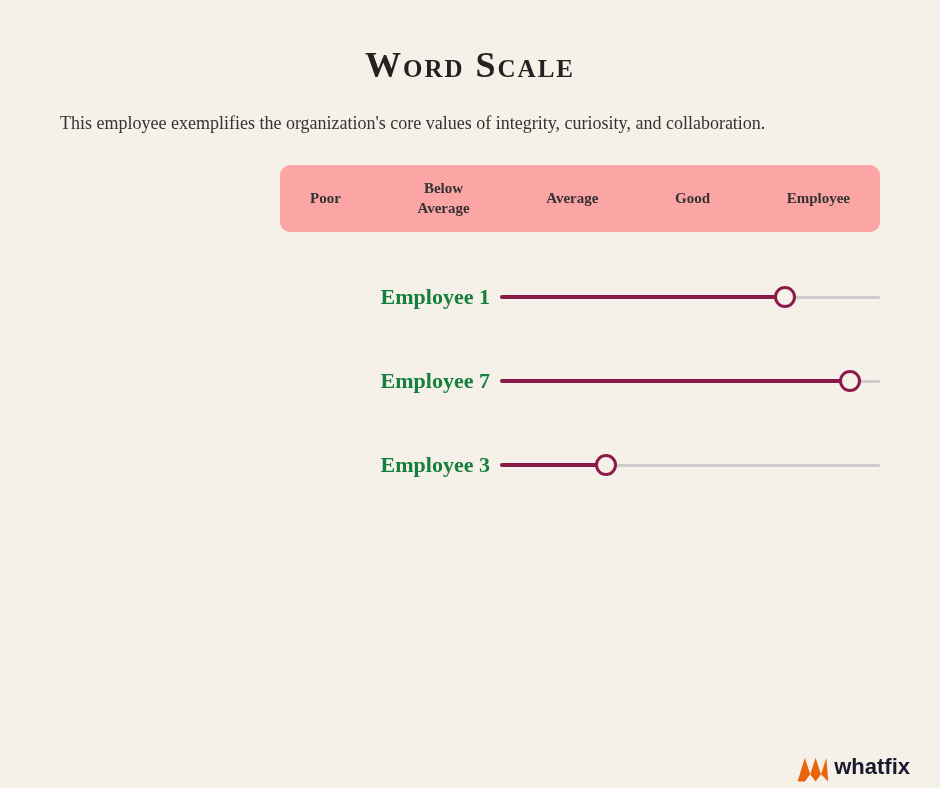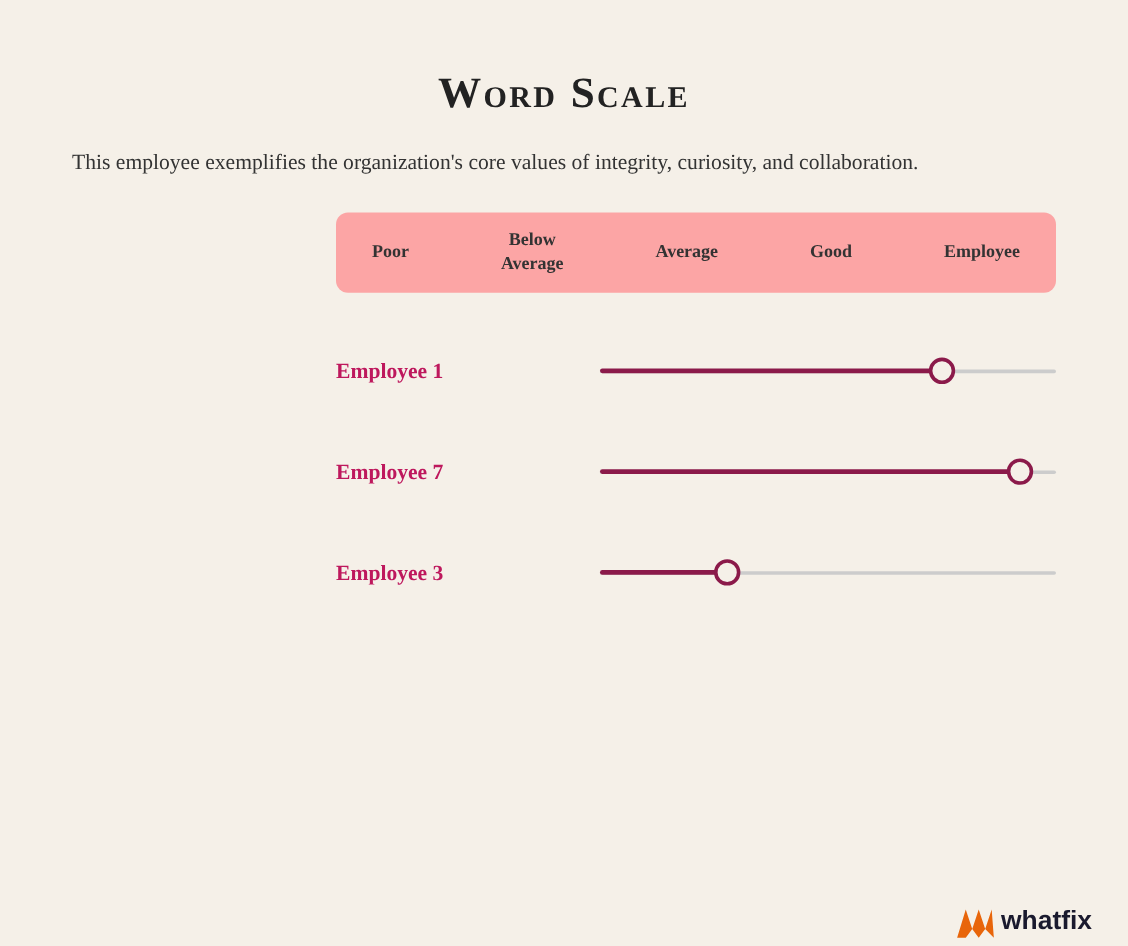--- a/index.html
+++ b/index.html
@@ -6,21 +6,21 @@
     body {
       width: 940px;
       height: 788px;
       background-color: #f5f0e8;
       font-family: Georgia, 'Times New Roman', serif;
       position: relative;
       overflow: hidden;
     }
 
     .page-container {
-      padding: 56px 60px 30px 60px;
+      padding: 44px 60px 30px 60px;
       height: 100%;
     }
 
     .page-title {
       text-align: center;
       font-size: 36px;
       font-weight: bold;
       font-variant: small-caps;
       letter-spacing: 2px;
       color: #222;
@@ -64,25 +64,26 @@
     }
 
     .employee-row {
       display: flex;
       align-items: center;
       height: 70px;
     }
 
     .employee-label {
       width: 220px;
-      font-size: 18px;
-      font-weight: bold;
-      color: #be185d;
+      font-size: 22px;
+      font-weight: bold;
+      color: #15803d;
       padding-right: 10px;
       flex-shrink: 0;
+      text-align: right;
     }
 
     .slider-track-container {
       flex: 1;
       position: relative;
       height: 12px;
       display: flex;
       align-items: center;
     }
 

